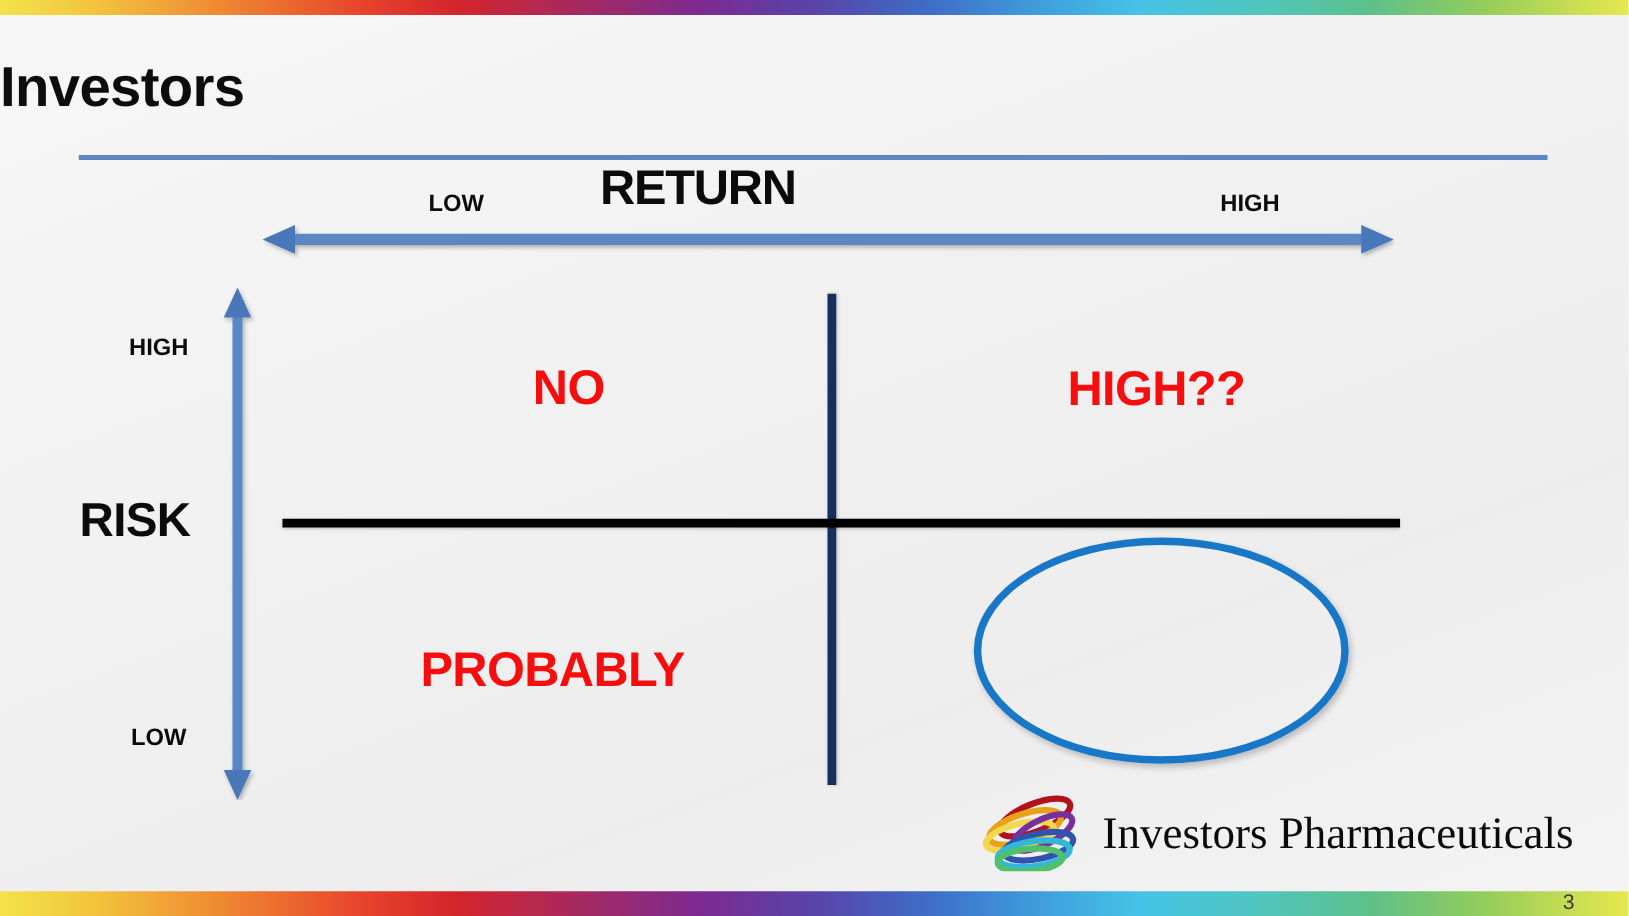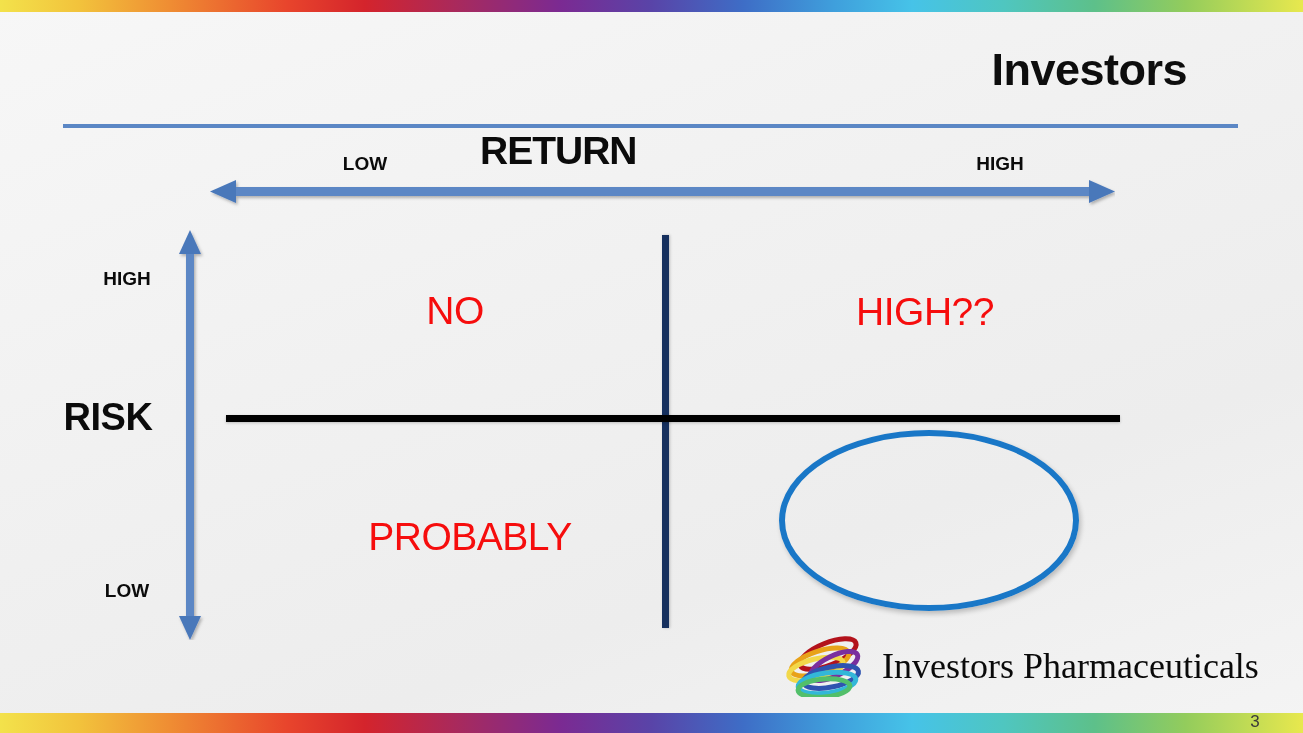--- a/index.html
+++ b/index.html
@@ -43,21 +43,21 @@
   }
   #top-bar { top: 0; }
   #bottom-bar { top: 713px; height: 20px; }
 
   
   #title {
     position: absolute;
     left: 0;
     top: 44px;
     width: 1187px;
-    text-align: right;
+    text-align: left;
     font-size: 45px;
     font-weight: bold;
     color: #0d0d0d;
     letter-spacing: -0.5px;
   }
   #title-rule {
     position: absolute;
     left: 63px;
     top: 124px;
     width: 1175px;
@@ -163,27 +163,27 @@
     height: 7px;
     background: #000000;
     box-shadow: 0 1px 3px rgba(0,0,0,0.22);
   }
 
   
   .quad-label {
     position: absolute;
     text-align: center;
     font-size: 39px;
-    font-weight: normal;
+    font-weight: bold;
     color: #f60d0d;
     letter-spacing: -0.5px;
   }
   #quad-no        { left: 330px; top: 289px; width: 250px; }
   #quad-maybe     { left: 760px; top: 290px; width: 330px; }
-  #quad-probably  { left: 300px; top: 515px; width: 340px; }
+  #quad-probably  { left: 272px; top: 515px; width: 340px; }
   #quad-yes       { left: 820px; top: 496px; width: 220px; }
 
   
   #yes-ellipse {
     position: absolute;
     left: 779px;
     top: 430px;
     width: 300px;
     height: 181px;
     border: 6px solid #1977c7;

